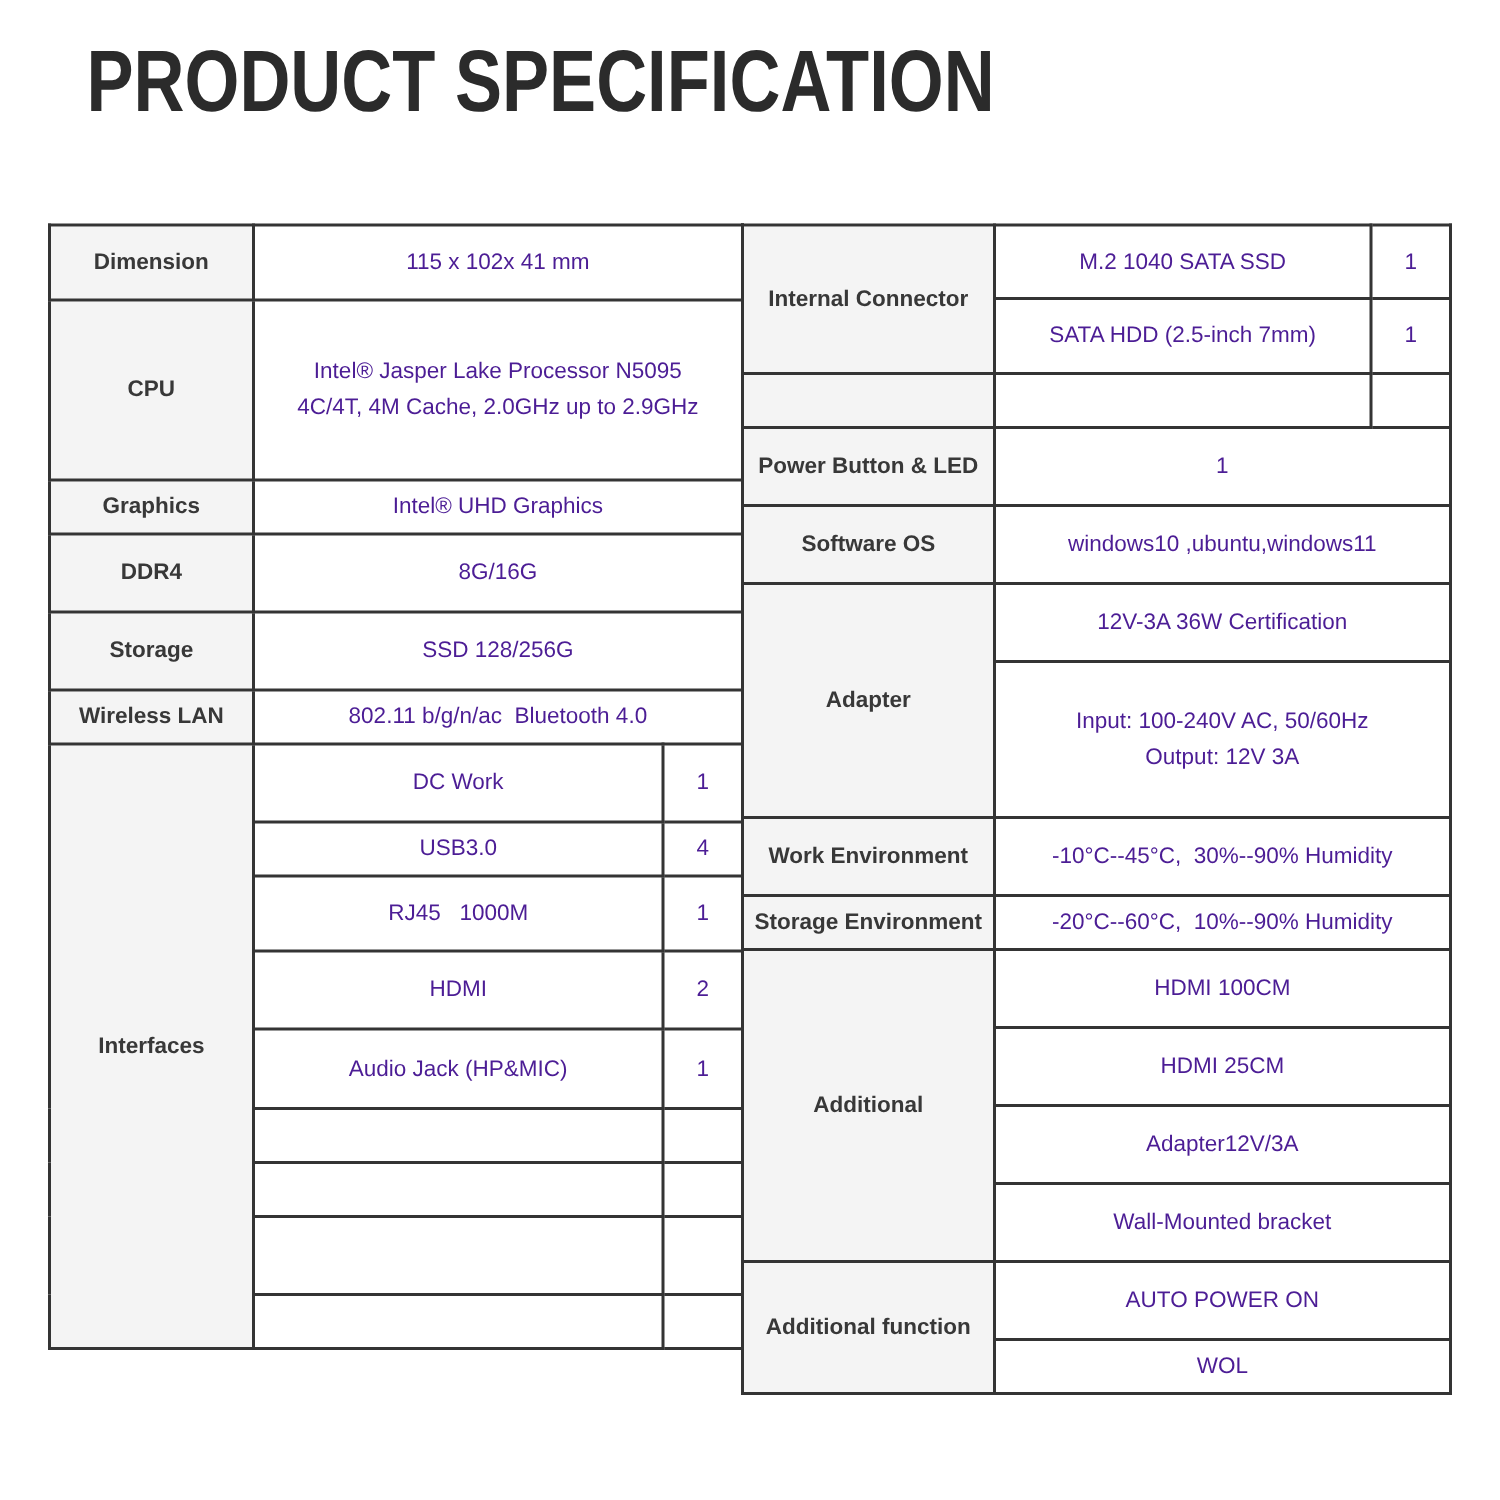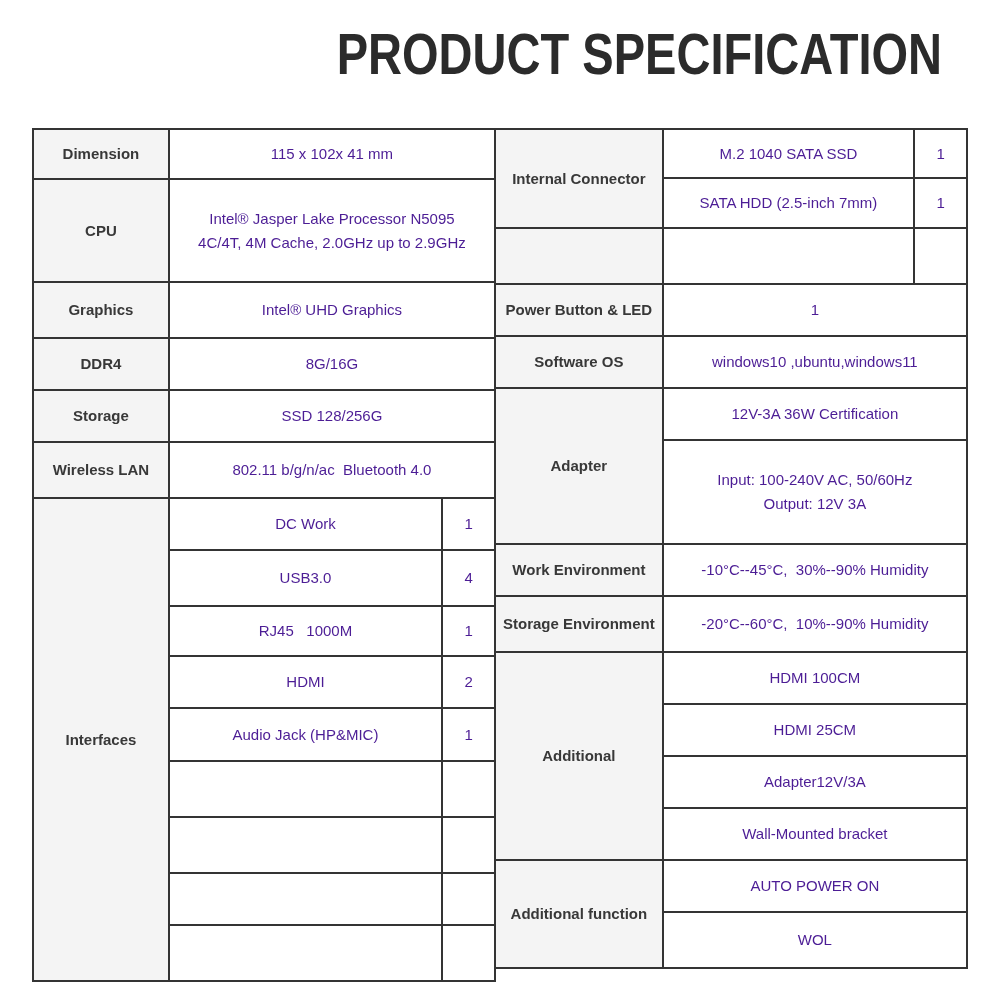--- a/index.html
+++ b/index.html
@@ -3,35 +3,35 @@
 <meta charset="utf-8">
 <style>
   html,body{margin:0;padding:0;background:#ffffff;}
   body{
     width:1000px;height:1000px;overflow:hidden;
     font-family:"Liberation Sans","DejaVu Sans",sans-serif;
     color:#3a3a3a;
   }
   .title{
     margin:24px 0 0 0;
-    text-align:right;
+    text-align:left;
     font-size:56px;
     font-weight:800;
     color:#2b2b2b;
     line-height:60px;
     letter-spacing:0px;
     white-space:nowrap;
   }
   .title .squeeze{
     display:inline-block;
     transform:scaleX(0.84) scaleY(1.04);
     transform-origin:50% 50%;
   }
   .tables{
-    margin:44px 0 0 32px;
+    margin:65px 0 0 32px;
     width:936px;
     display:flex;
     align-items:flex-start;
   }
   table{
     border-collapse:collapse;
     table-layout:fixed;
   }
   table.right-half{margin-left:-2px;}
   td{
@@ -44,22 +44,22 @@
     overflow:hidden;
   }
   td.lbl{
     background:#f4f4f4;
     font-weight:700;
     color:#383838;
   }
   td.val{background:#ffffff;color:#4c1d95;}
   td.pre{white-space:pre-line;}
   
-  tr.r49{height:49px;} tr.r50{height:50px;} tr.r51{height:56px;}
-  tr.r52{height:52px;} tr.r53{height:53px;} tr.r103{height:103px;}
+  tr.r49{height:49px;} tr.r50{height:50px;} tr.r51{height:36px;}
+  tr.r52{height:52px;} tr.r53{height:53px;} tr.r103{height:120px;}
   tr.r104{height:104px;}
 </style>
 </head>
 <body>
 
 <div class="page">
 
   <h1 class="title"><span class="squeeze">PRODUCT SPECIFICATION</span></h1>
 
   <div class="tables">

